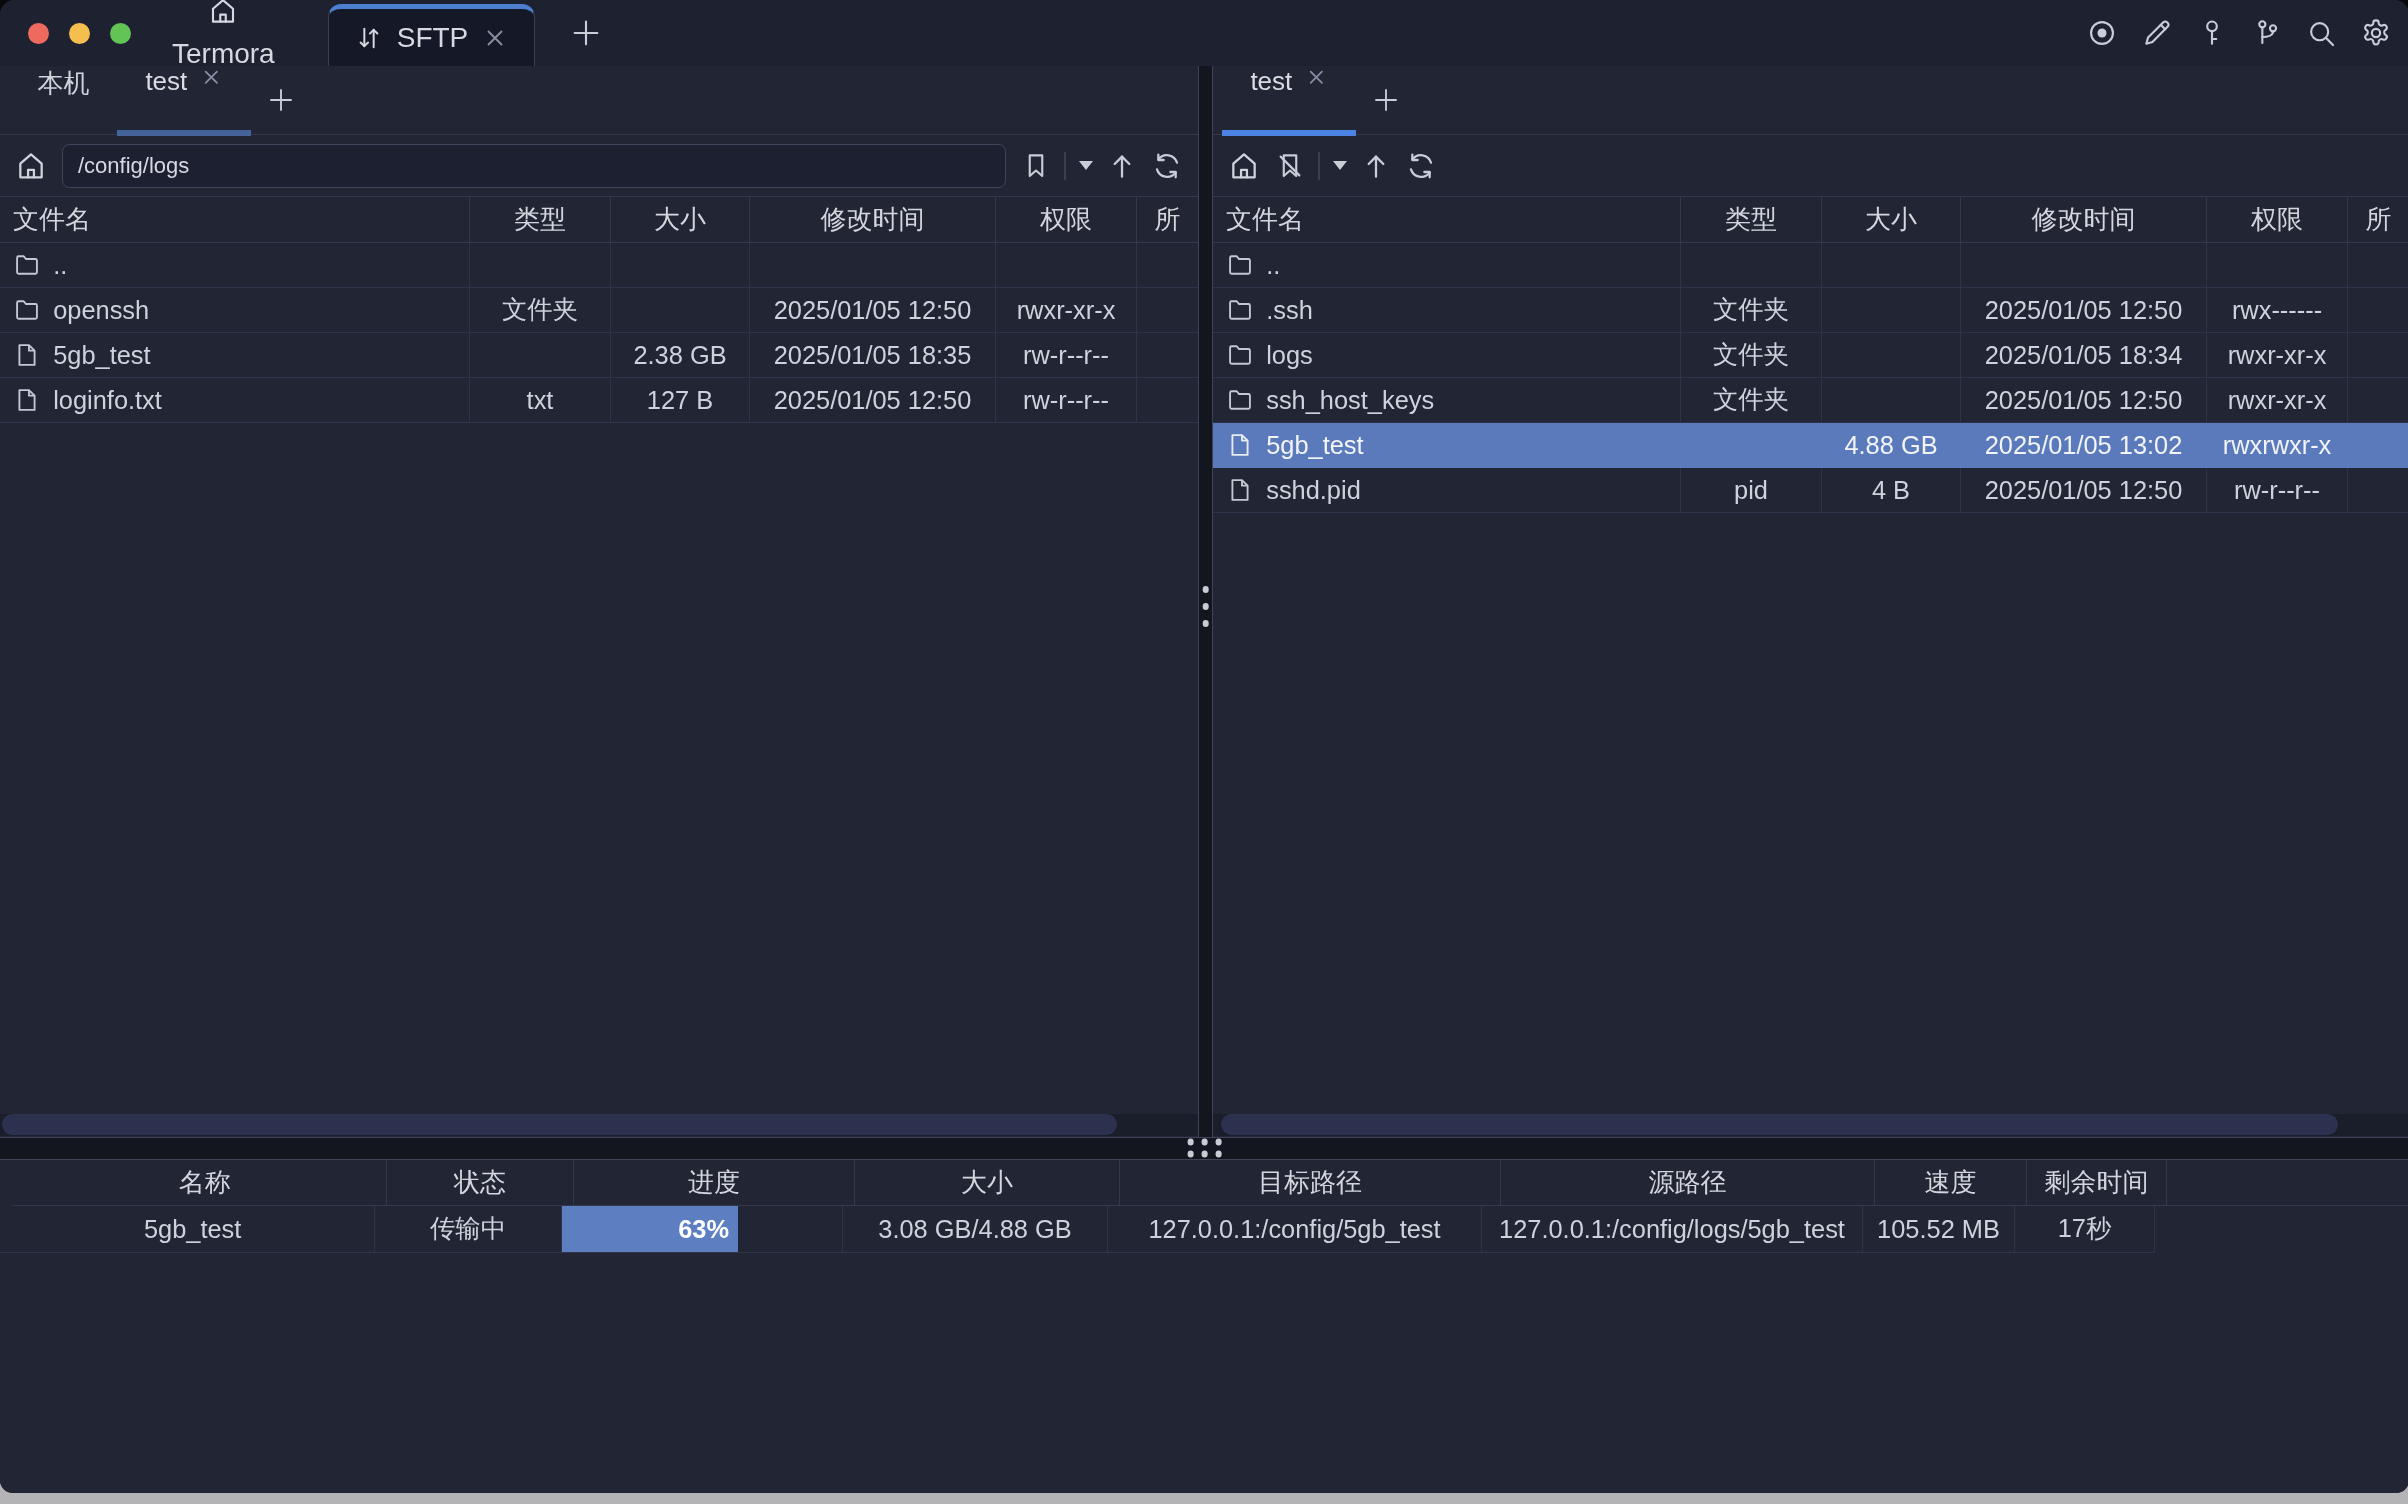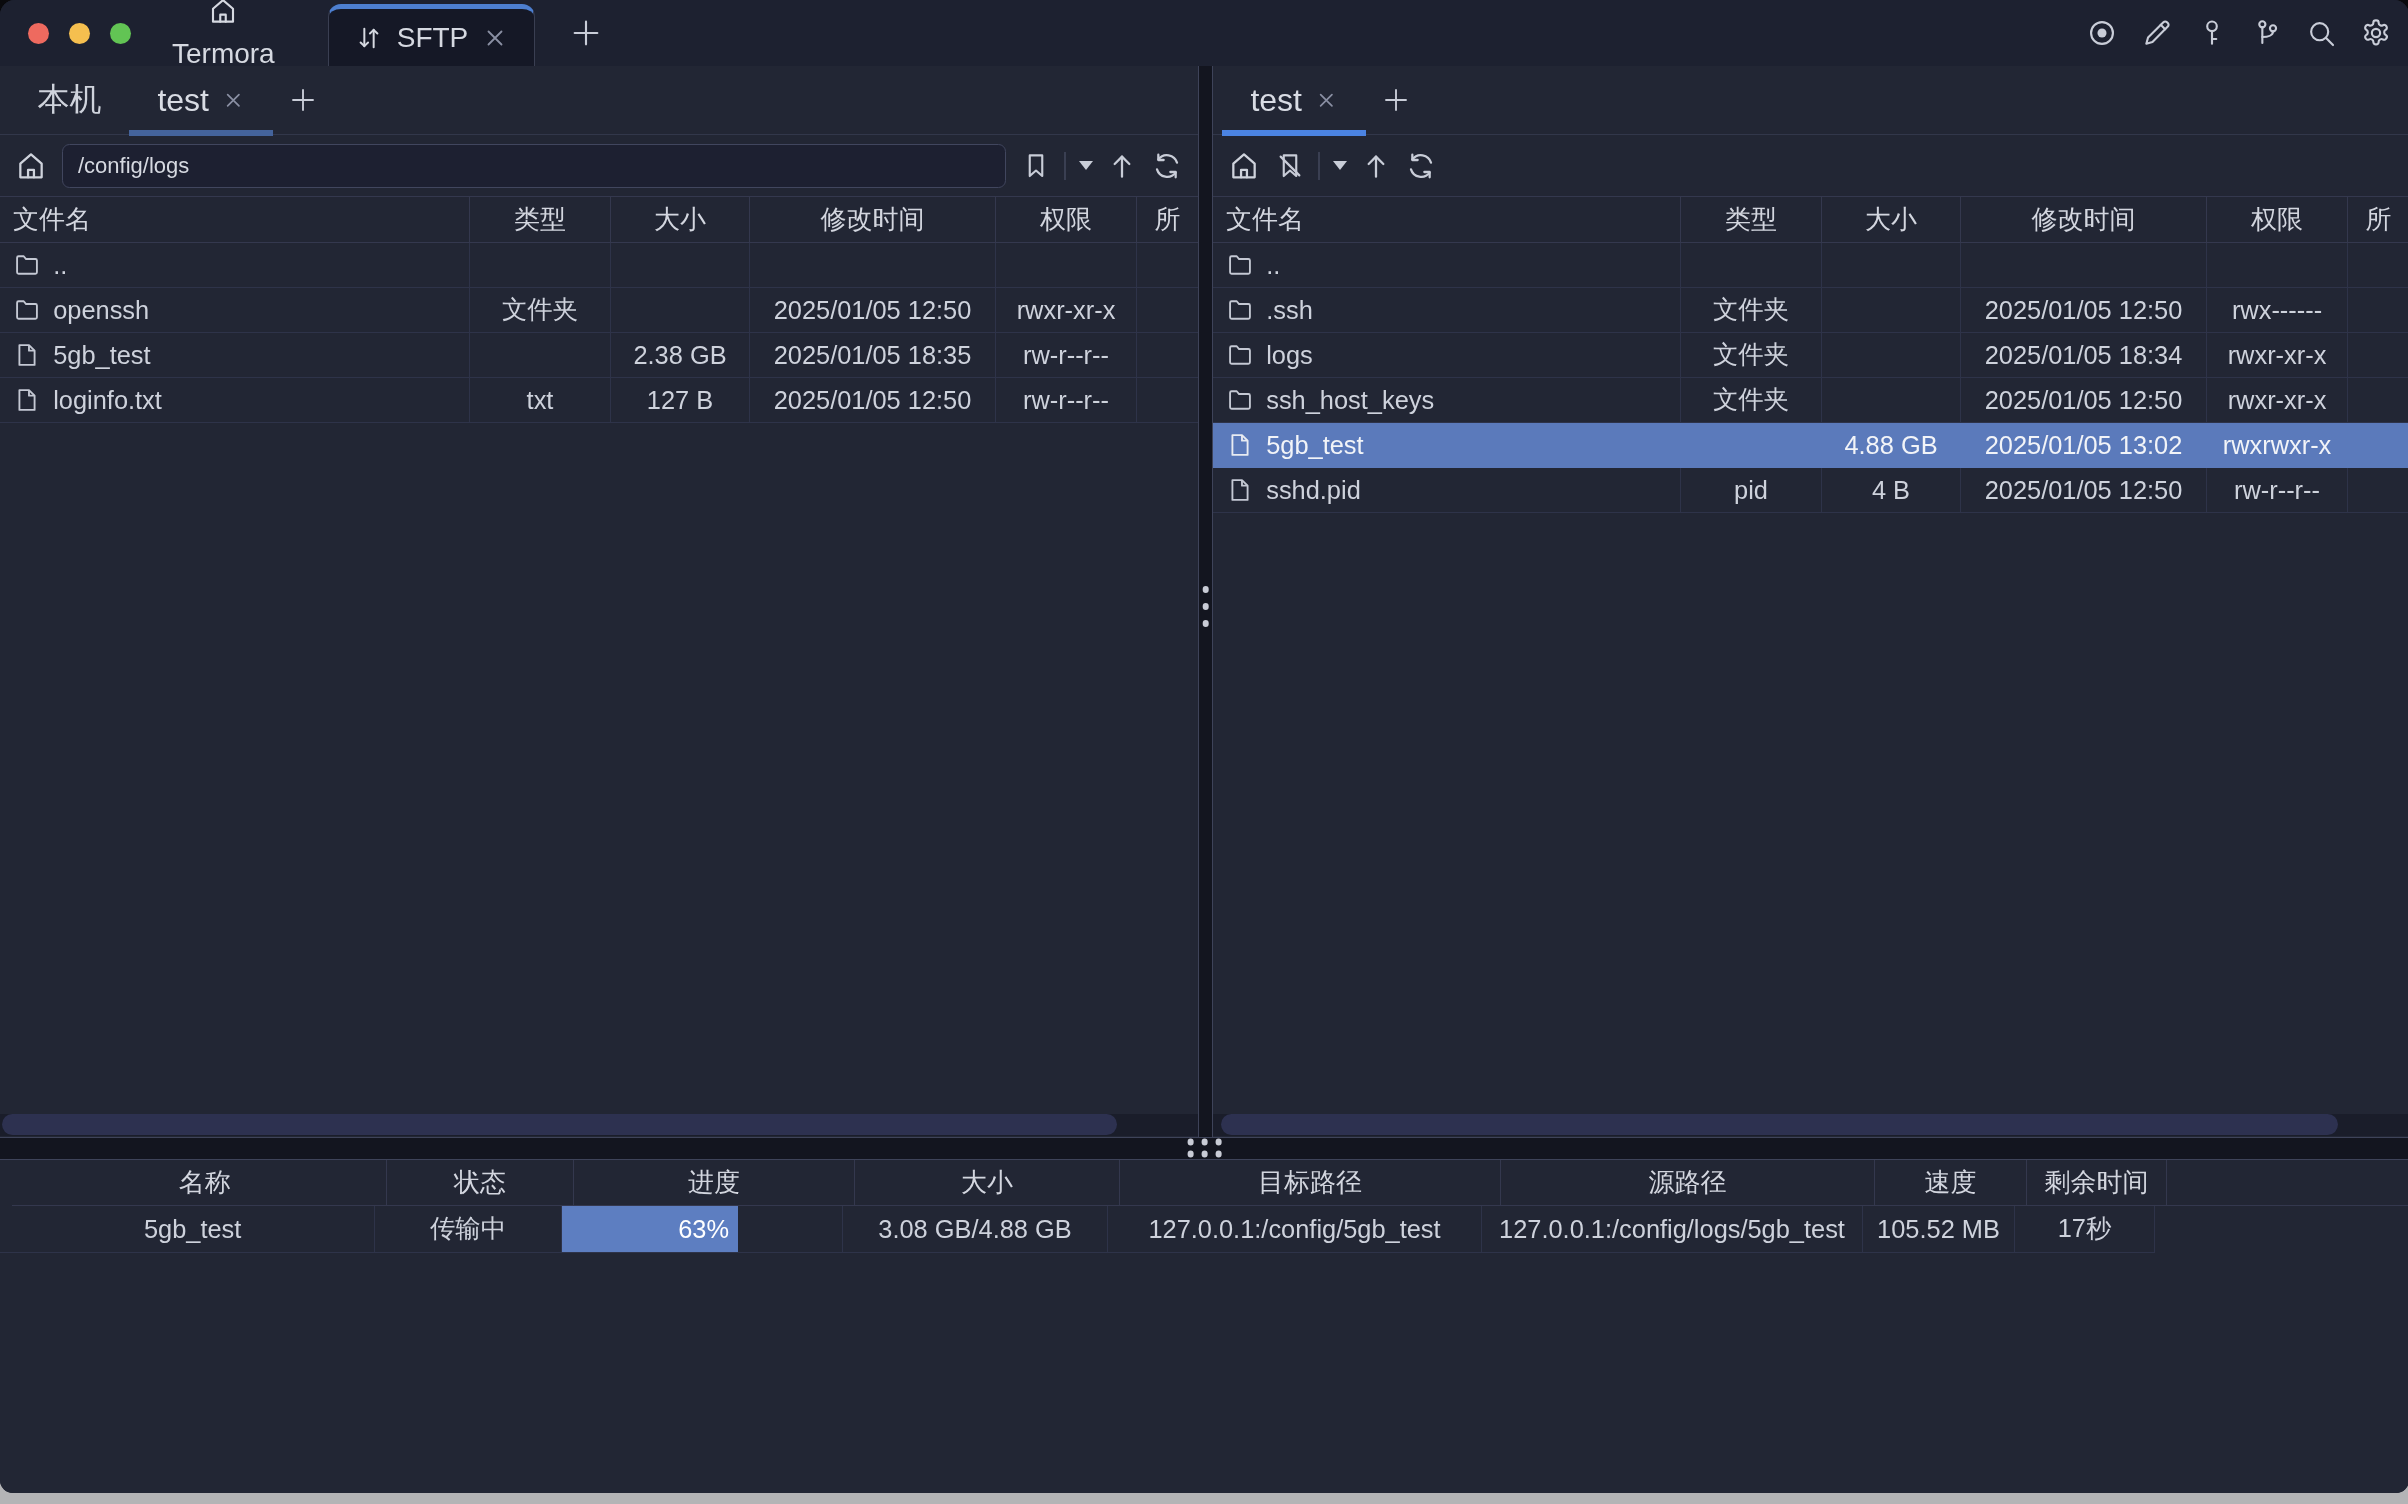--- a/index.html
+++ b/index.html
@@ -33,22 +33,22 @@
   .pane.left { width:1198px; }
   .pane.right { flex:1; }
   .vsplit { width:15px; background:#13151f; border-left:1.9px solid #3e4359; border-right:1.9px solid #3e4359;
             position:relative; cursor:col-resize; }
   .vsplit .dots { position:absolute; top:520px; left:50%; transform:translateX(-50%);
                   display:flex; flex-direction:column; gap:10.4px; }
   .vsplit .dots i, .hsplit .dots i { width:6.6px; height:6.6px; border-radius:50%; background:#c9ccd6; display:block; }
 
   .pane-tabs { height:69px; border-bottom:1.9px solid #32374a; display:flex; align-items:stretch;
                padding-left:9.4px; }
-  .ptab { position:relative; display:flex; align-items:center; gap:13px; padding:0 28px;
-          font-size:32px; color:#cfd3dc; cursor:pointer; }
+  .ptab { position:relative; display:flex; gap:13px; padding:0 28px;
+          font-size:26px; color:#cfd3dc; cursor:pointer; }
   .ptab .close-x { color:#8a8fa3; display:flex; }
   .ptab.active { color:#d9dce4; }
   .ptab.active::after { content:""; position:absolute; left:0; right:0; bottom:-1.9px; height:5.6px; }
   .pane.left .ptab.active::after { background:#44639b; }
   .pane.right .ptab.active::after { background:#4b83e2; }
   .ptab-plus { display:flex; align-items:center; padding:0 15px; color:#c9cdd8; cursor:pointer; }
 
   .pathbar { height:61px; display:flex; align-items:center; padding:0 15px; gap:15px; }
   .home-ic { color:#cfd3dc; display:flex; flex:0 0 auto; }
   .path-input { flex:1; height:44px; background:#1d2031; border:1.9px solid #41465e; border-radius:7.5px;
@@ -99,21 +99,21 @@
                  color:#ced2dc; border-right:0.9px solid #2e3349; border-bottom:0.9px solid #2e3349;
                  overflow:hidden; white-space:nowrap; }
   .t-name { width:375px; justify-content:flex-start; padding-left:11.3px; }
   .t-status { width:187px; } .t-progress { width:281px; } .t-size { width:265px; }
   .t-source { width:374px; } .t-target { width:381px; } .t-speed { width:152px; } .t-eta { width:140px; }
   .t-fill { flex:1; border-right:none !important; }
   .trow .t-fill { border-bottom:none !important; }
   .t-progress { position:relative; padding:0; }
   .pbar { position:absolute; left:0; top:0; bottom:0; background:#5d7ec1;
           display:flex; align-items:center; justify-content:flex-end; padding-right:9.4px;
-          color:#ffffff; font-size:25.4px; }
+          color:#ffffff; font-size:25.4px;font-weight:bold; }
 </style>
 </head>
 <body>
 
 <div class="top-backdrop"></div>
 
 <div class="window">
 
   <div class="titlebar">
     <div class="traffic">

